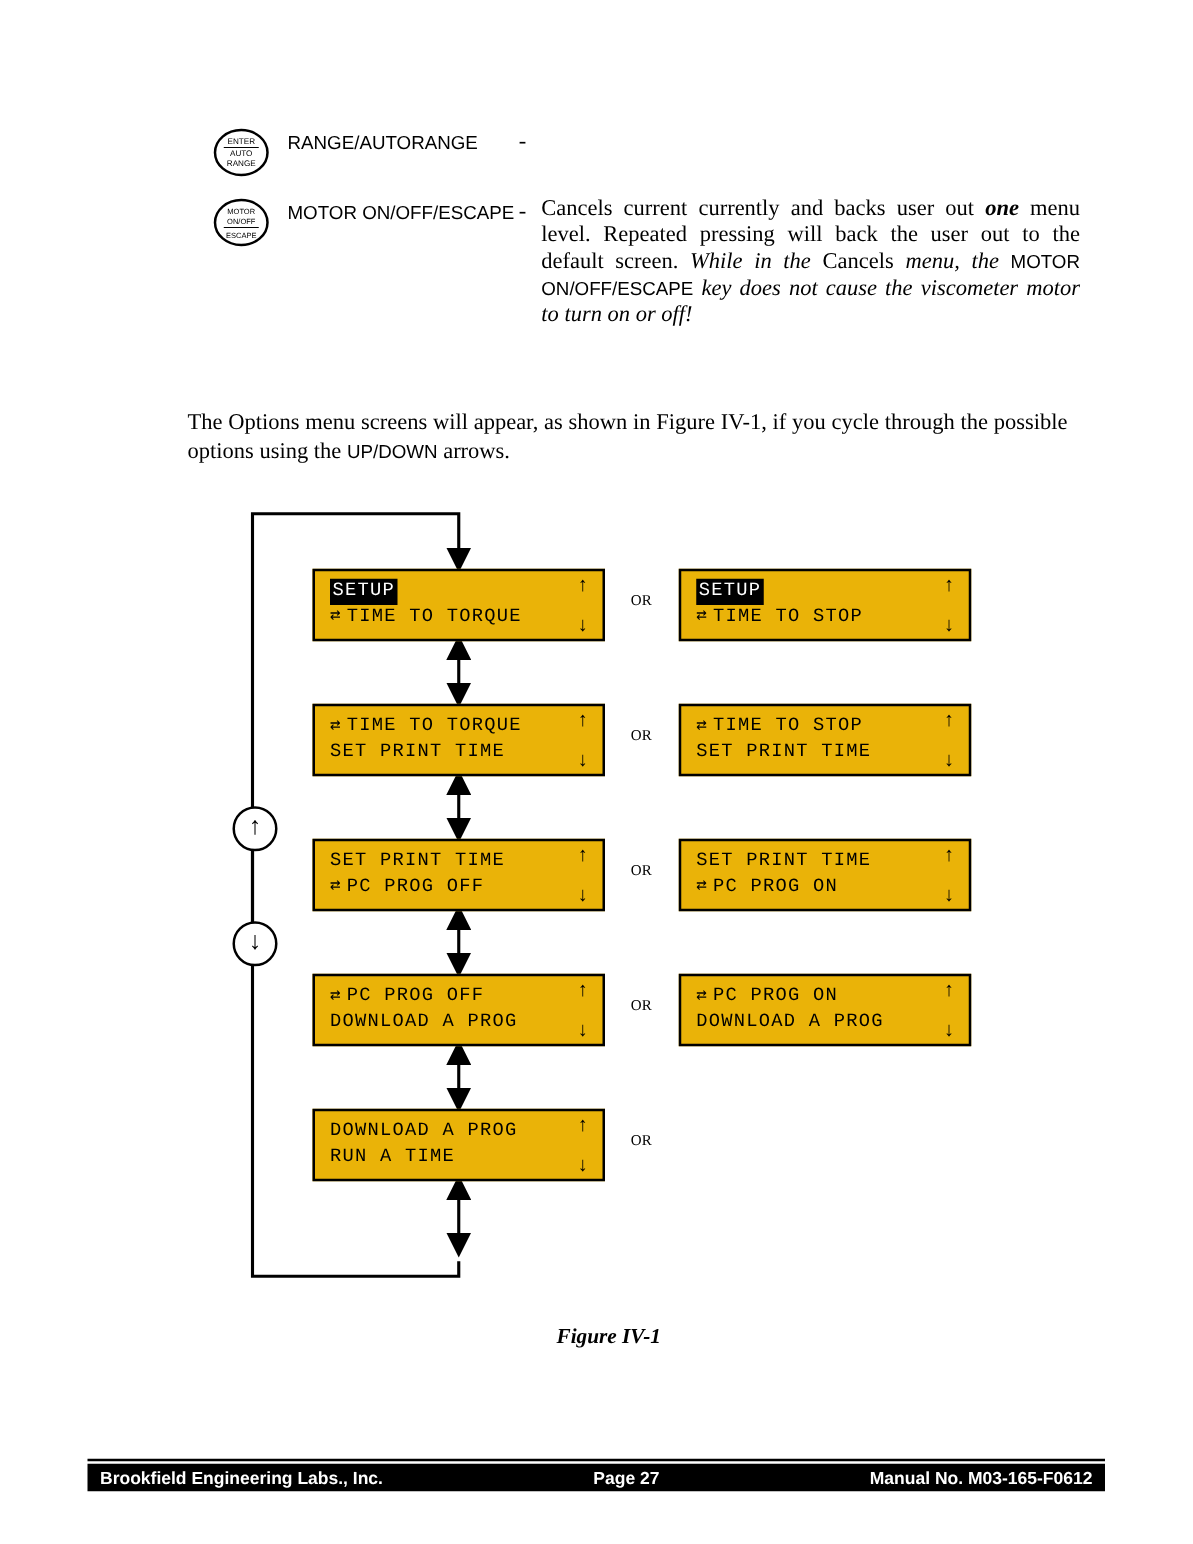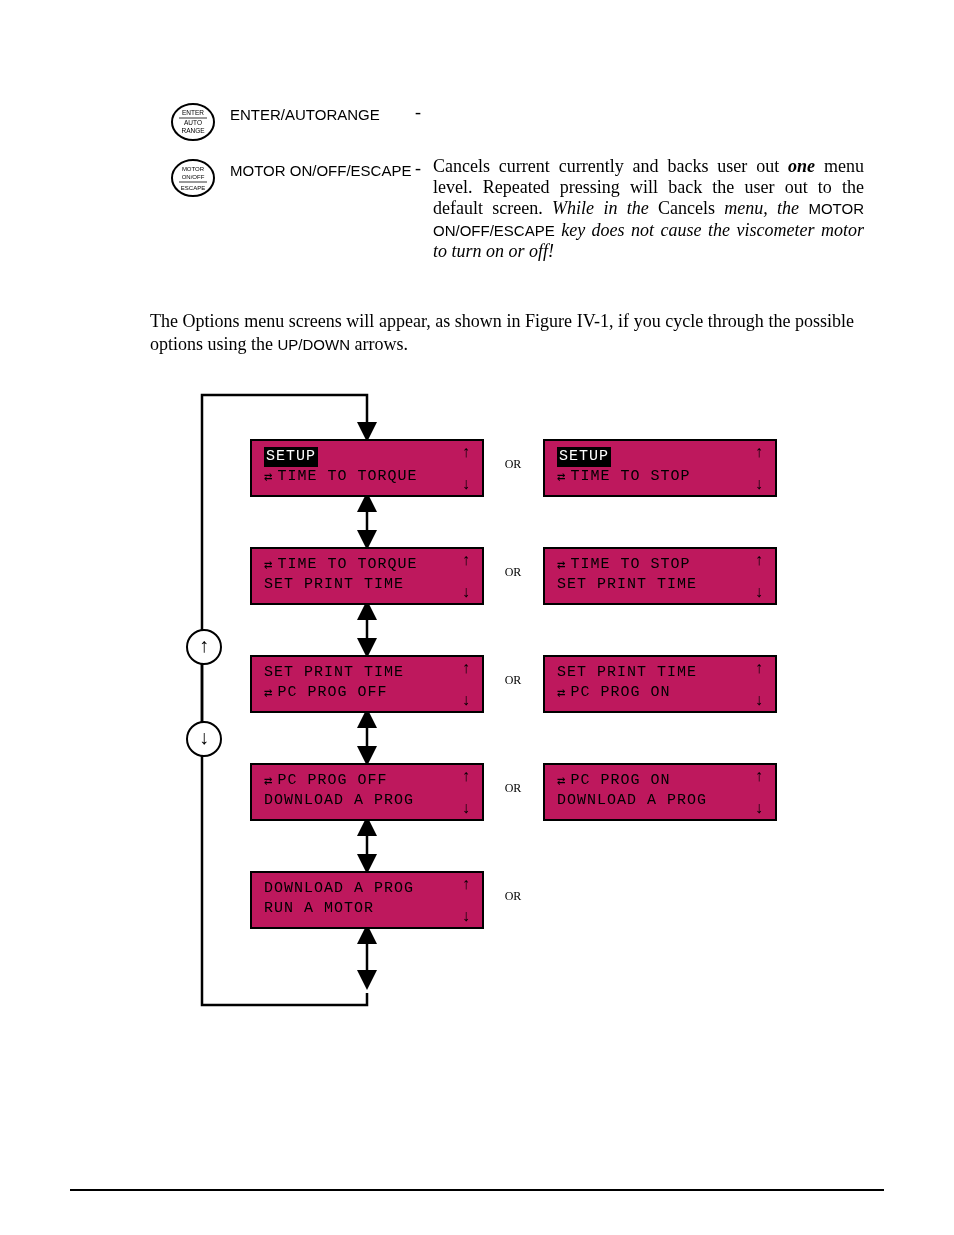--- a/index.html
+++ b/index.html
@@ -45,21 +45,21 @@
     flex: 1;
     font-size: 18px;
     line-height: 1.18;
     text-align: justify;
   }
   .key-desc .sc { font-family: Arial, Helvetica, sans-serif; font-size: 15px; }
   .key-desc em { font-style: italic; }
   .key-desc strong { font-weight: bold; font-style: italic; }
 
   .body-para {
-    margin-top: 48px;
+    margin-top: 64px;
     font-size: 18px;
     line-height: 1.25;
     text-align: justify;
   }
   .body-para .sc { font-family: Arial, Helvetica, sans-serif; font-size: 15px; }
 
   
   .figure-wrap {
     position: relative;
     width: 640px;
@@ -77,21 +77,21 @@
     left: 0; top: 0;
     pointer-events: none;
   }
 
   
   .lcd {
     position: absolute;
     width: 234px;
     height: 58px;
     border: 2px solid #000;
-    background: #be185d;
+    background: #eab308;
     box-sizing: border-box;
     padding: 6px 10px 4px 12px;
     font-family: "Courier New", Courier, monospace;
     font-size: 15px;
     line-height: 1.35;
     letter-spacing: 1px;
   }
   .lcd .row { display: flex; align-items: center; }
   .lcd .inv {
     background: #000;
@@ -167,21 +167,21 @@
   <div class="key-row" style="margin-left:60px;">
     <div class="key-icon">
       <svg width="46" height="40" viewBox="0 0 46 40">
         <ellipse cx="23" cy="20" rx="21" ry="18" fill="#fff" stroke="#000" stroke-width="2"></ellipse>
         <text x="23" y="13" text-anchor="middle" font-size="6.5" font-family="Arial">ENTER</text>
         <line x1="9" y1="16" x2="37" y2="16" stroke="#000" stroke-width="0.8"></line>
         <text x="23" y="23" text-anchor="middle" font-size="6.5" font-family="Arial">AUTO</text>
         <text x="23" y="31" text-anchor="middle" font-size="6.5" font-family="Arial">RANGE</text>
       </svg>
     </div>
-    <div class="key-name">ENTER/AUTORANGE</div>
+    <div class="key-name">RANGE/AUTORANGE</div>
     <div class="key-dash">-</div>
   </div>
 
   <div class="key-row" style="margin-left:60px; margin-top:12px;">
     <div class="key-icon">
       <svg width="46" height="40" viewBox="0 0 46 40">
         <ellipse cx="23" cy="20" rx="21" ry="18" fill="#fff" stroke="#000" stroke-width="2"></ellipse>
         <text x="23" y="13" text-anchor="middle" font-size="6" font-family="Arial">MOTOR</text>
         <text x="23" y="21" text-anchor="middle" font-size="6" font-family="Arial">ON/OFF</text>
         <line x1="9" y1="24" x2="37" y2="24" stroke="#000" stroke-width="0.8"></line>
@@ -335,30 +335,36 @@
           <span>↑</span>
           <span>↓</span>
         </div>
     </div>
 
     <div class="lcd" style="left:83px; top:486px;">
       <div class="row">
           <span>DOWNLOAD A PROG</span>
         </div>
       <div class="row">
-          <span>RUN A MOTOR</span>
+          <span>RUN A TIME</span>
         </div>
       <div class="arrows">
           <span>↑</span>
           <span>↓</span>
         </div>
     </div>
     <div class="or-label" style="left:326px; top:504px;">OR</div>
 
   </div>
 
+  <div class="figure-caption">Figure IV-1</div>
 
   <div class="footer">
     <div class="footer-rule"></div>
     <div style="height:2px"></div>
+    <div class="footer-black">
+      <span>Brookfield Engineering Labs., Inc.</span>
+      <span>Page  27</span>
+      <span>Manual No. M03-165-F0612</span>
+    </div>
   </div>
 
 </div>
 
 </body></html>

